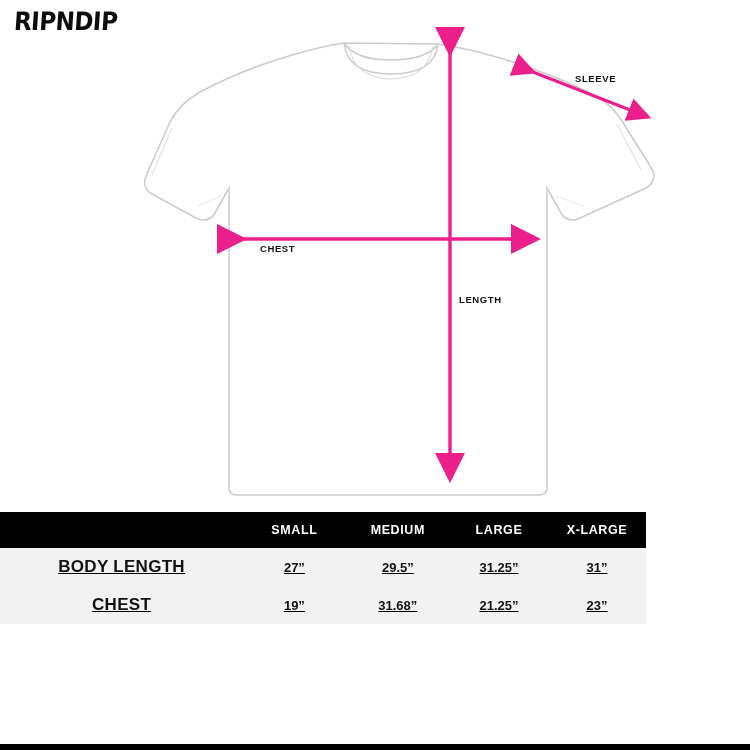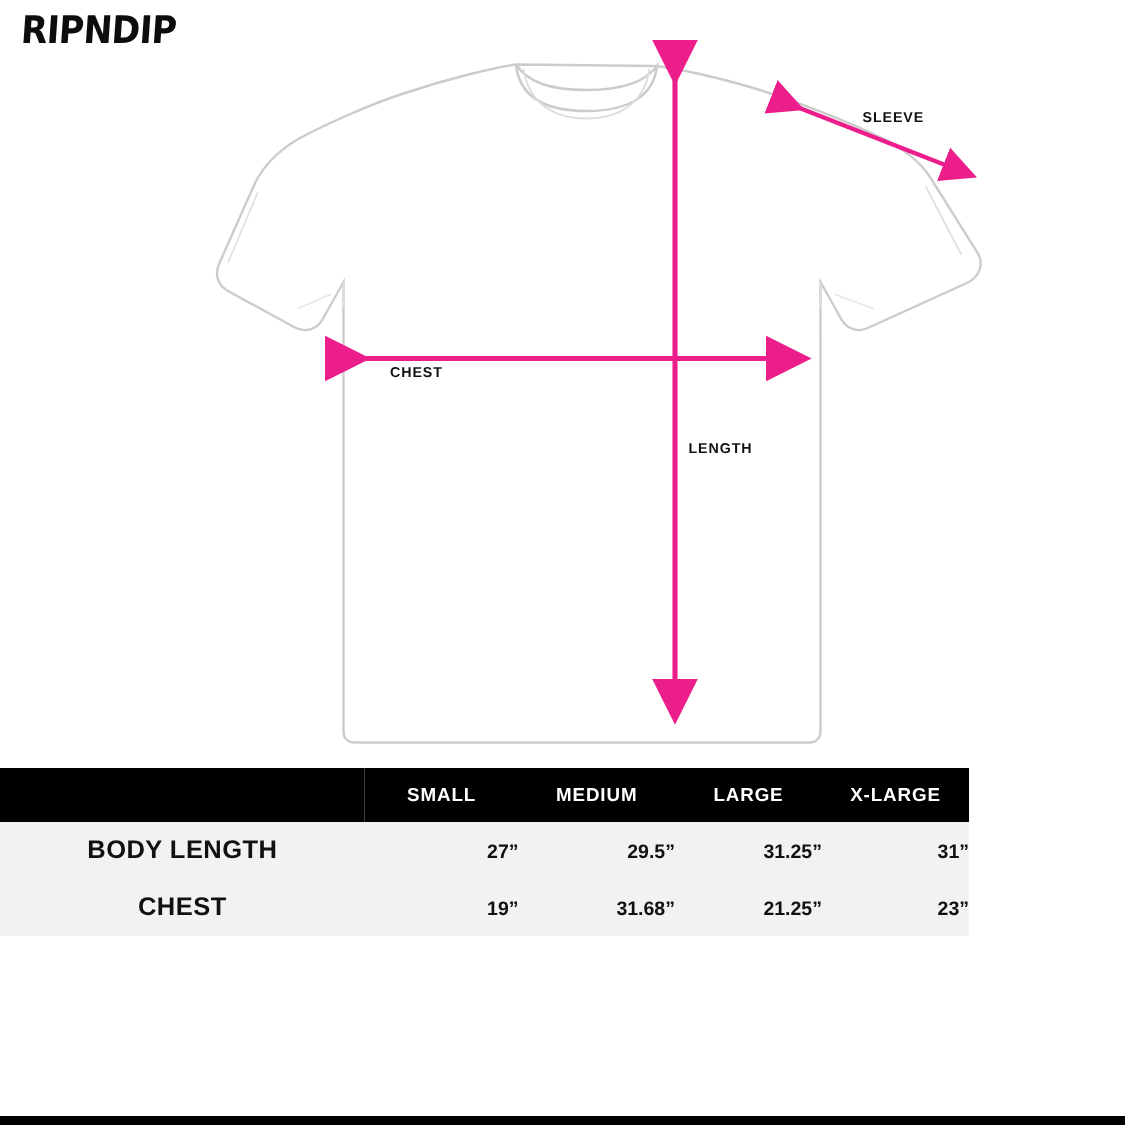--- a/index.html
+++ b/index.html
@@ -48,20 +48,21 @@
   .lbl-length { left: 459px; top: 294px; }
   .lbl-sleeve { left: 575px; top: 73px; }
 
   
   .table {
     position: absolute;
     left: 0;
     top: 512px;
     width: 646px;
     border-collapse: collapse;
+    text-decoration: underline;
   }
   .table td, .table th {
     padding: 0;
     margin: 0;
   }
   .thead-row {
     background: #000000;
     color: #ffffff;
     height: 36px;
   }
@@ -78,21 +79,21 @@
   .row.even { background: #e4e4e4; }
   .row .rowname {
     text-align: center;
     font-size: 17px;
     font-weight: 700;
     letter-spacing: 0.3px;
     color: #111;
     width: 290px;
   }
   .row .val {
-    text-align: right;
+    text-align: center;
     font-size: 13px;
     font-weight: 700;
     color: #111;
   }
   .col-s  { width: 118px; }
   .col-m  { width: 118px; }
   .col-l  { width: 112px; }
   .col-xl { width: 112px; }
 
   

